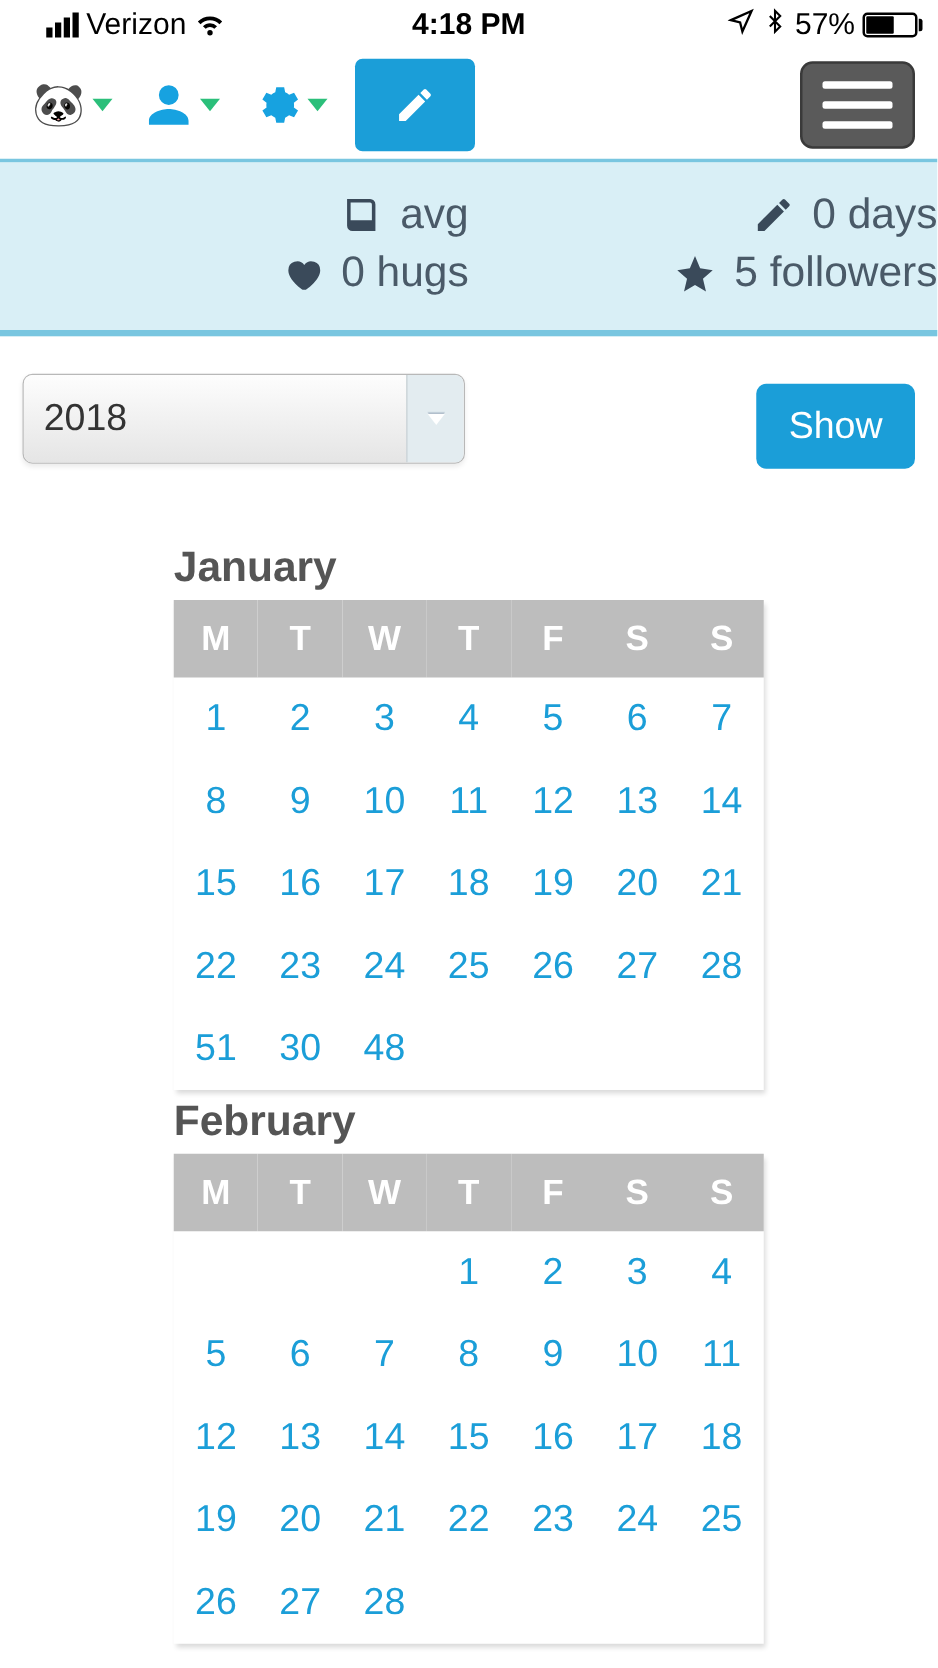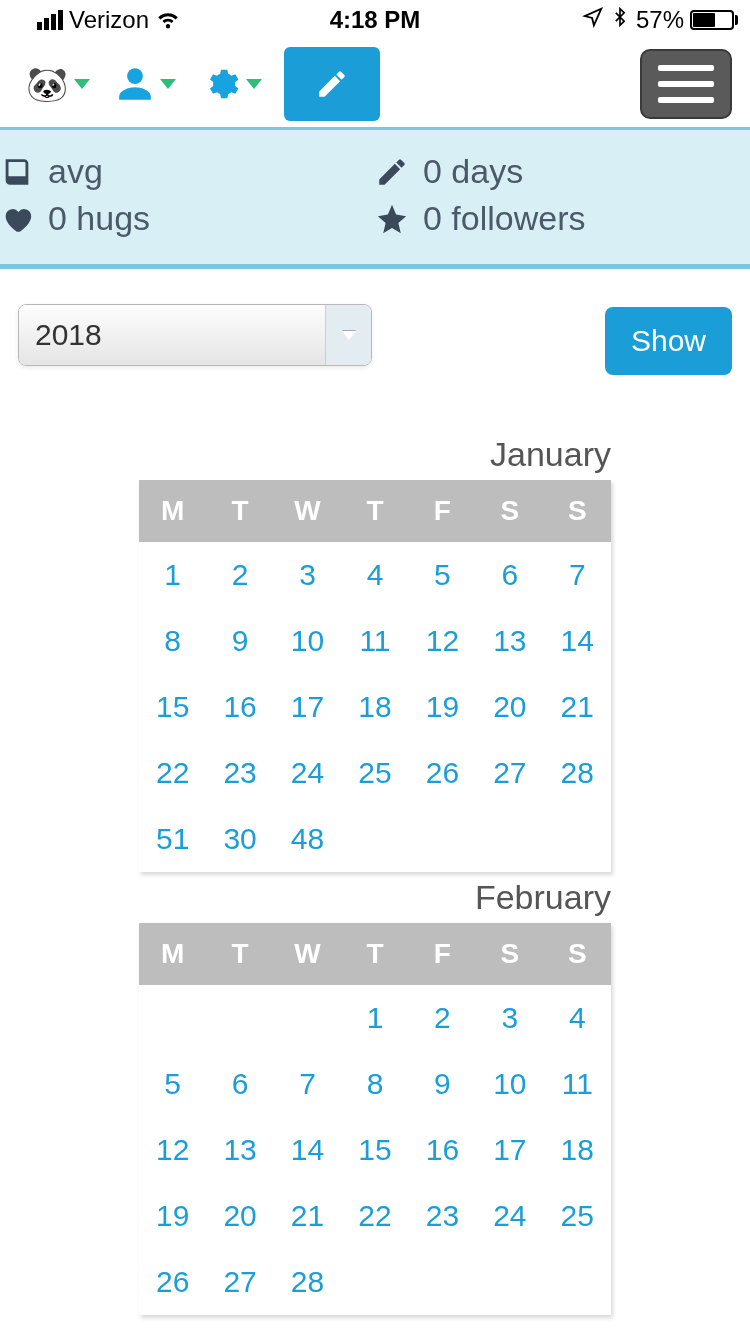--- a/index.html
+++ b/index.html
@@ -30,36 +30,36 @@
   .hamburger div { width:56px; height:6px; background:#fff; border-radius:2px; }
 
   .panda { font-size:34px; line-height:1; }
   .icon-svg { width:38px; height:38px; fill:#17a2e0; }
   .icon-svg.white { fill:#fff; }
   .icon-svg.dark { fill:#3a4a5a; }
 
   
   .stats { background:#d9eff6; padding: 18px 0 22px 0; border-bottom:5px solid #79c6e0; }
   .stats-row { display:flex; }
-  .stats-cell { flex:1; display:flex; align-items:center; justify-content:flex-start; gap:14px; color:#4a5a68; font-size:34px; padding:4px 0;}
+  .stats-cell { flex:1; display:flex; align-items:center; justify-content:flex-end; gap:14px; color:#4a5a68; font-size:34px; padding:4px 0;}
   .stats-cell .icon-svg { width:34px; height:34px; }
 
   
   .controls { display:flex; align-items:center; padding: 26px 18px 0 18px; gap:12px; }
-  .year-select { width: 354px; height:62px; border:1px solid #b8b8b8; border-radius:8px; display:flex; align-items:stretch; overflow:hidden; box-shadow: 0 2px 4px rgba(0,0,0,0.08);}
+  .year-select { width: 354px; height:72px; border:1px solid #b8b8b8; border-radius:8px; display:flex; align-items:stretch; overflow:hidden; box-shadow: 0 2px 4px rgba(0,0,0,0.08);}
   .year-select .value { flex:1; display:flex; align-items:center; padding:0 16px; font-size:30px; color:#333; background:linear-gradient(#fdfdfd,#e5e5e5); }
   .year-select .arrow { width:46px; background:#e3ecf0; display:flex; align-items:center; justify-content:center; border-left:1px solid #c8d0d4;}
   .year-select .arrow .tri { width:0;height:0;border-left:7px solid transparent;border-right:7px solid transparent;border-top:9px solid #fff; filter: drop-shadow(0 -1px 0 #9ab); }
   .controls .spacer { flex:1; }
   .show-btn { background:#1b9ed8; color:#fff; font-size:30px; border:none; border-radius:8px; height:68px; padding:0 26px;margin-top:12px; }
 
   
   .calendars { padding-top: 60px; }
   .month { width:472px; margin: 0 auto 6px auto; }
-  .month-title { text-align:right; font-size:34px; color:#555; margin-bottom:6px; font-weight:400;}
+  .month-title { text-align:left; font-size:34px; color:#555; margin-bottom:6px; font-weight:700;}
   table.cal { width:100%; border-collapse:collapse; background:#fff; box-shadow: 2px 3px 4px rgba(0,0,0,0.15); }
   table.cal th { background:#bdbdbd; color:#fff; font-size:28px; font-weight:700; height:62px; width:14.28%; }
   table.cal td { text-align:center; font-size:30px; color:#1b9ed8; height:66px; width:14.28%; }
   table.cal td.empty { color:transparent; }
 </style>
 </head>
 <body>
 
 <div class="status-bar">
   <div class="status-left">
@@ -148,21 +148,21 @@
     <div class="stats-cell">
       <svg class="icon-svg dark" viewBox="0 0 24 24">
           <path d="M12 21s-8-5.3-8-11a5 5 0 019-3 5 5 0 019 3c0 5.7-8 11-8 11z"></path>
         </svg>
       <span>0 hugs</span>
     </div>
     <div class="stats-cell">
       <svg class="icon-svg dark" viewBox="0 0 24 24">
           <path d="M12 2l2.9 6.9L22 10l-5.5 4.8L18.2 22 12 18.3 5.8 22l1.7-7.2L2 10l7.1-1.1L12 2z"></path>
         </svg>
-      <span>0 followers</span>
+      <span>5 followers</span>
     </div>
   </div>
 </div>
 
 <div class="controls">
   <div class="year-select">
     <div class="value">2018</div>
     <div class="arrow">
         <div class="tri"></div>
       </div>

